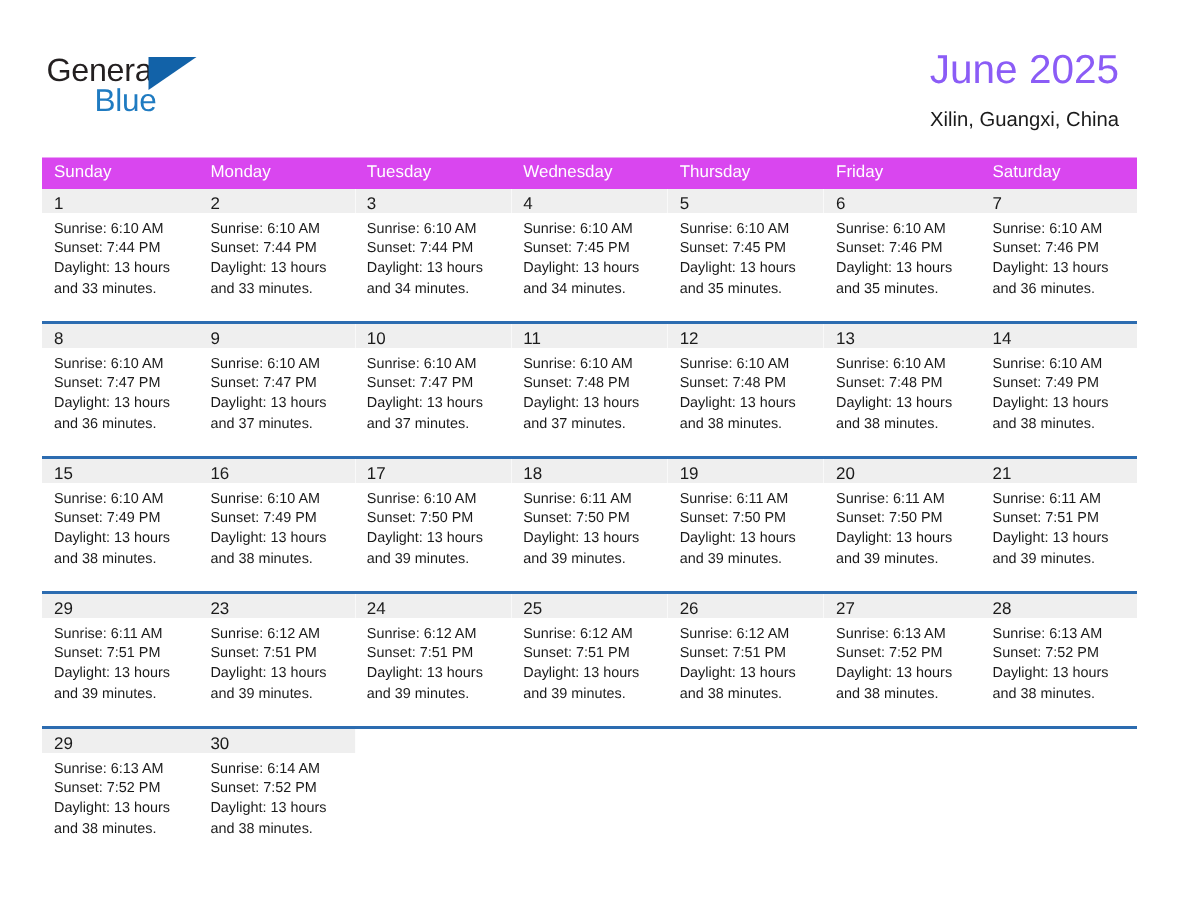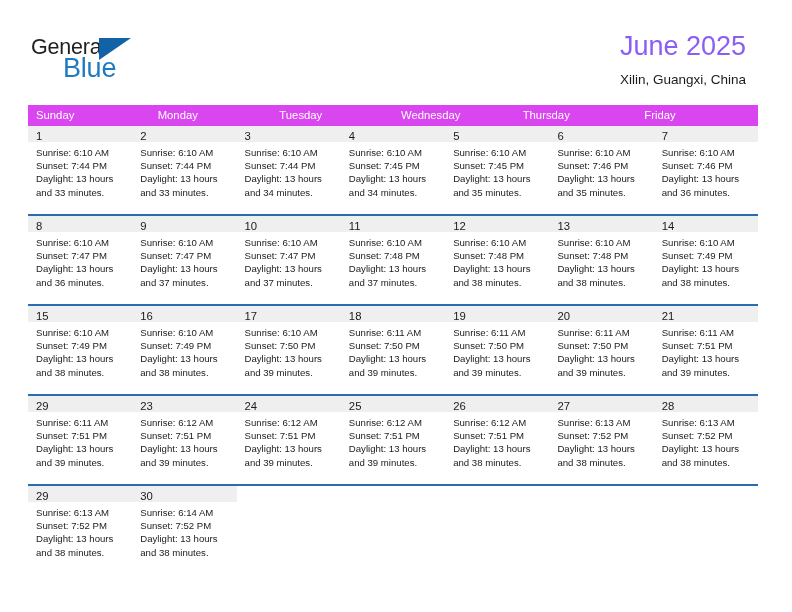--- a/index.html
+++ b/index.html
@@ -45,21 +45,21 @@
     font-size: 21.5px;
     color: #231f20;
     letter-spacing: -0.2px;
     line-height: 26px;
     font-family: "Liberation Sans", sans-serif;
   }
   .logo-blue {
     position: absolute;
     left: 32px;
     top: 21px;
-    font-size: 27px;
+    font-size: 21px;
     color: #1f7bc1;
     letter-spacing: -0.2px;
     line-height: 26px;
   }
   .logo-triangle {
     position: absolute;
     left: 68px;
     top: 4px;
     width: 0;
     height: 0;
@@ -177,20 +177,21 @@
 
   <div class="calendar">
 
     <div class="weekday-row">
       <div class="weekday">Sunday</div>
       <div class="weekday">Monday</div>
       <div class="weekday">Tuesday</div>
       <div class="weekday">Wednesday</div>
       <div class="weekday">Thursday</div>
       <div class="weekday">Friday</div>
+      <div class="weekday">Saturday</div>
     </div>
 
     <div id="weeks-container">
         <div class="week-row">
           <div class="week-cells">
             <div class="day-cell">
               <div class="day-number-band"><span class="day-number">1</span></div>
               <div class="day-info">
                 <div class="info-line">Sunrise: 6:10 AM</div>
                 <div class="info-line">Sunset: 7:44 PM</div>

